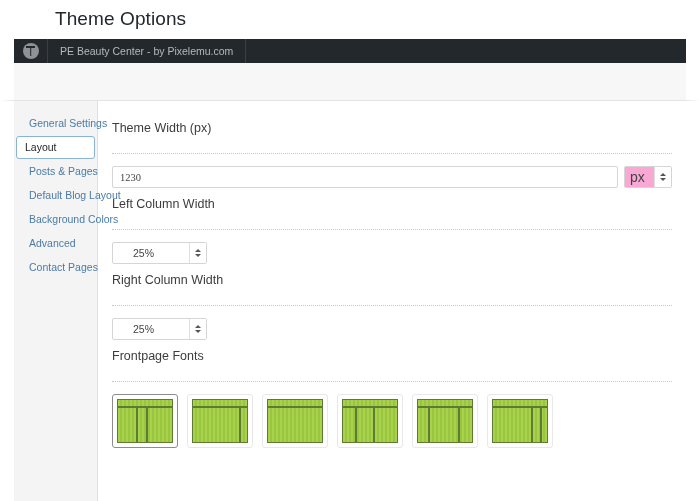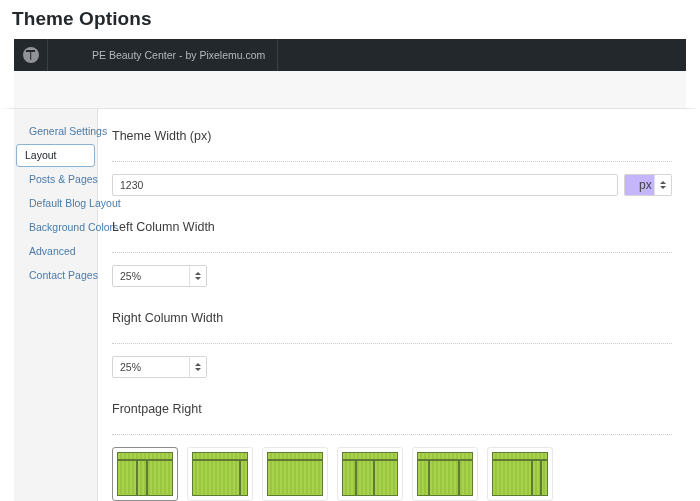--- a/index.html
+++ b/index.html
@@ -8,34 +8,34 @@
     width: 700px; height: 501px;
     overflow: hidden;
     background: #ffffff;
     font-family: "Liberation Sans", sans-serif;
   }
 
   
   .page-title {
     font-size: 19px;
     color: #23282d;
-    font-weight: 700;
+    font-weight: 400;
     padding: 8px 0 9px 12px;
     letter-spacing: 0.1px;
+    margin-left: 43px;
   }
 
   
   .adminbar {
-    height: 32px;
+    height: 24px;
     background: #23282d;
     display: flex;
     align-items: stretch;
     border-left: 14px solid #ffffff;
     border-right: 14px solid #ffffff;
-    gap: 32px;
   }
   .adminbar-logo {
     width: 34px;
     display: flex;
     align-items: center;
     justify-content: center;
     border-right: 1px solid #3a3f45;
   }
   .wp-logo {
     width: 16px; height: 16px;
@@ -113,21 +113,21 @@
     margin: 1px 2px;
     padding-left: 8px;
   }
 
   
   .content {
     flex: 1;
     padding: 20px 14px 0 14px;
     overflow: hidden;
   }
-  .field-block { margin-bottom: 24px; }
+  .field-block { margin-bottom: 9px; }
   .field-label {
     font-size: 12.5px;
     color: #3c3c3c;
     margin-bottom: 18px;
     font-weight: 400;
   }
   .dotted-rule {
     border: none;
     border-top: 1px dotted #c9c9c9;
     margin: 0 0 12px 0;
@@ -137,37 +137,37 @@
   
   .input-row { display: flex; align-items: stretch; }
   .text-input {
     flex: 1;
     height: 22px;
     border: 1px solid #d5d5d5;
     background: #fff;
     font-size: 10.5px;
     color: #444;
     padding: 0 7px;
-    font-family: Liberation Sans, sans-serif;
+    font-family: Liberation Serif, serif;
     border-radius: 2px;
     outline: none;
   }
   .unit-select {
     width: 48px;
     height: 22px;
     margin-left: 6px;
     border: 1px solid #d5d5d5;
-    background: #c4b5fd;
+    background: #f9a8d4;
     border-radius: 2px;
     display: flex;
     align-items: center;
     position: relative;
-    font-size: 12px;
+    font-size: 14px;
     color: #444;
-    padding-left: 14px;
+    padding-left: 5px;
   }
   .stepper {
     position: absolute;
     right: 0; top: 0; bottom: 0;
     width: 17px;
     border-left: 1px solid #e0e0e0;
     display: flex;
     flex-direction: column;
     align-items: center;
     justify-content: center;
@@ -186,21 +186,21 @@
     width: 95px;
     height: 22px;
     border: 1px solid #d5d5d5;
     background: #fff;
     border-radius: 2px;
     position: relative;
     display: flex;
     align-items: center;
     font-size: 10.5px;
     color: #444;
-    padding-left: 7px;
+    padding-left: 20px;
   }
 
   
   .thumbs { display: flex; gap: 9px; }
   .thumb-wrap {
     padding: 4px;
     border: 1px solid #e8e8e8;
     border-radius: 3px;
     background: #fff;
     cursor: pointer;
@@ -291,21 +291,21 @@
       <div class="select-box">
         <span>25%</span>
         <span class="stepper">
           <span class="up"></span>
             <span class="down"></span>
         </span>
       </div>
     </div>
 
     <div class="field-block">
-      <div class="field-label">Frontpage Right</div>
+      <div class="field-label">Frontpage Fonts</div>
       <hr class="dotted-rule">
       <div class="thumbs" id="thumbs">
           <div class="thumb-wrap selected">
             <div class="thumb">
               <div class="hbar"></div>
               <div class="vdiv" style="left: 18px;"></div>
               <div class="vdiv" style="left: 28px;"></div>
             </div>
           </div>
           <div class="thumb-wrap">

